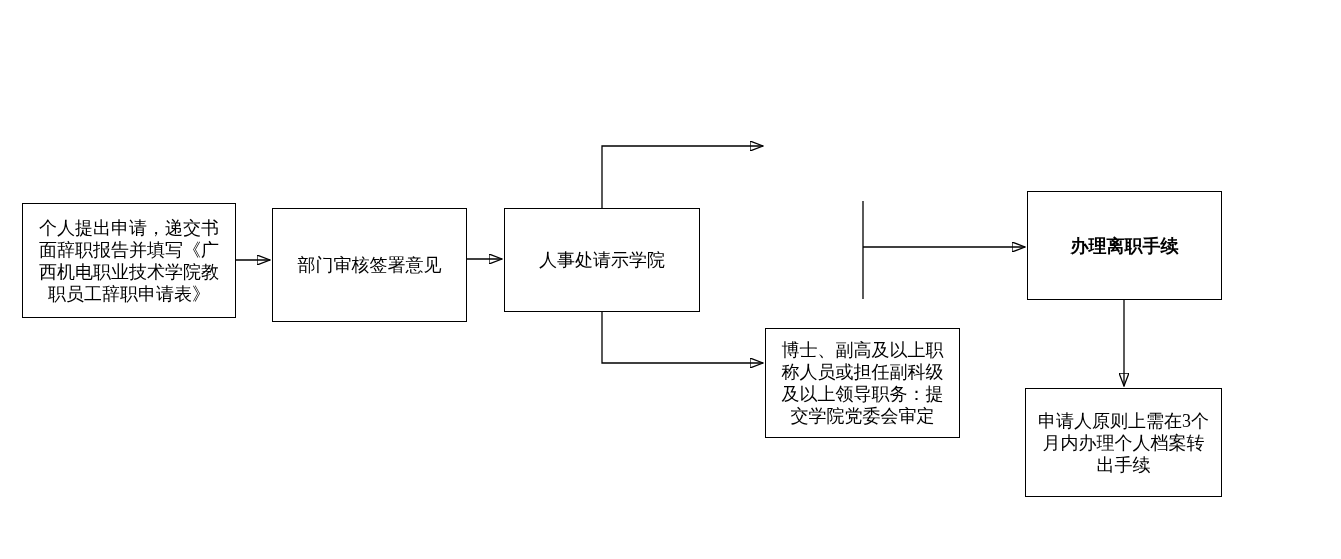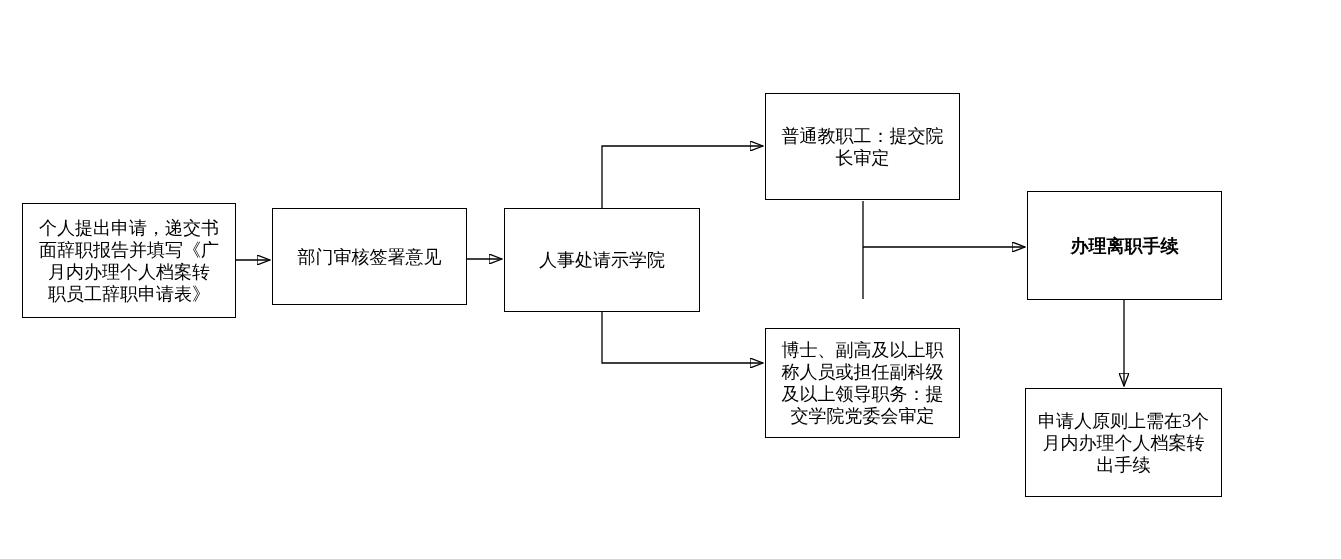--- a/index.html
+++ b/index.html
@@ -62,36 +62,32 @@
     <path d="M602,208 V146 H763" marker-end="url(#arrow)"></path>
     <path d="M602,312 V363 H763" marker-end="url(#arrow)"></path>
     <path d="M863,201 V299"></path>
     <path d="M863,247 H1025" marker-end="url(#arrow)"></path>
     <path d="M1124,300 V386" marker-end="url(#arrow)"></path>
   </svg>
 
   <div class="node" style="left:22px; top:203px; width:214px; height:115px;">
     <span class="node-text">个人提出申请，递交书
 面辞职报告并填写《广
-月内办理个人档案转
+西机电职业技术学院教
 职员工辞职申请表》</span>
   </div>
 
-  <div class="node" style="left:272px; top:208px; width:195px; height:97px;">
+  <div class="node" style="left:272px; top:208px; width:195px; height:114px;">
     <span class="node-text">部门审核签署意见</span>
   </div>
 
   <div class="node" style="left:504px; top:208px; width:196px; height:104px;">
     <span class="node-text">人事处请示学院</span>
   </div>
 
-  <div class="node" style="left:765px; top:93px; width:195px; height:107px;">
-    <span class="node-text">普通教职工：提交院
-长审定</span>
-  </div>
 
   <div class="node" style="left:765px; top:300px; width:195px; height:110px;margin-top:28px;">
     <span class="node-text">博士、副高及以上职
 称人员或担任副科级
 及以上领导职务：提
 交学院党委会审定</span>
   </div>
 
   <div class="node" style="left:1027px; top:191px; width:195px; height:109px;font-weight:bold;">
     <span class="node-text">办理离职手续</span>

